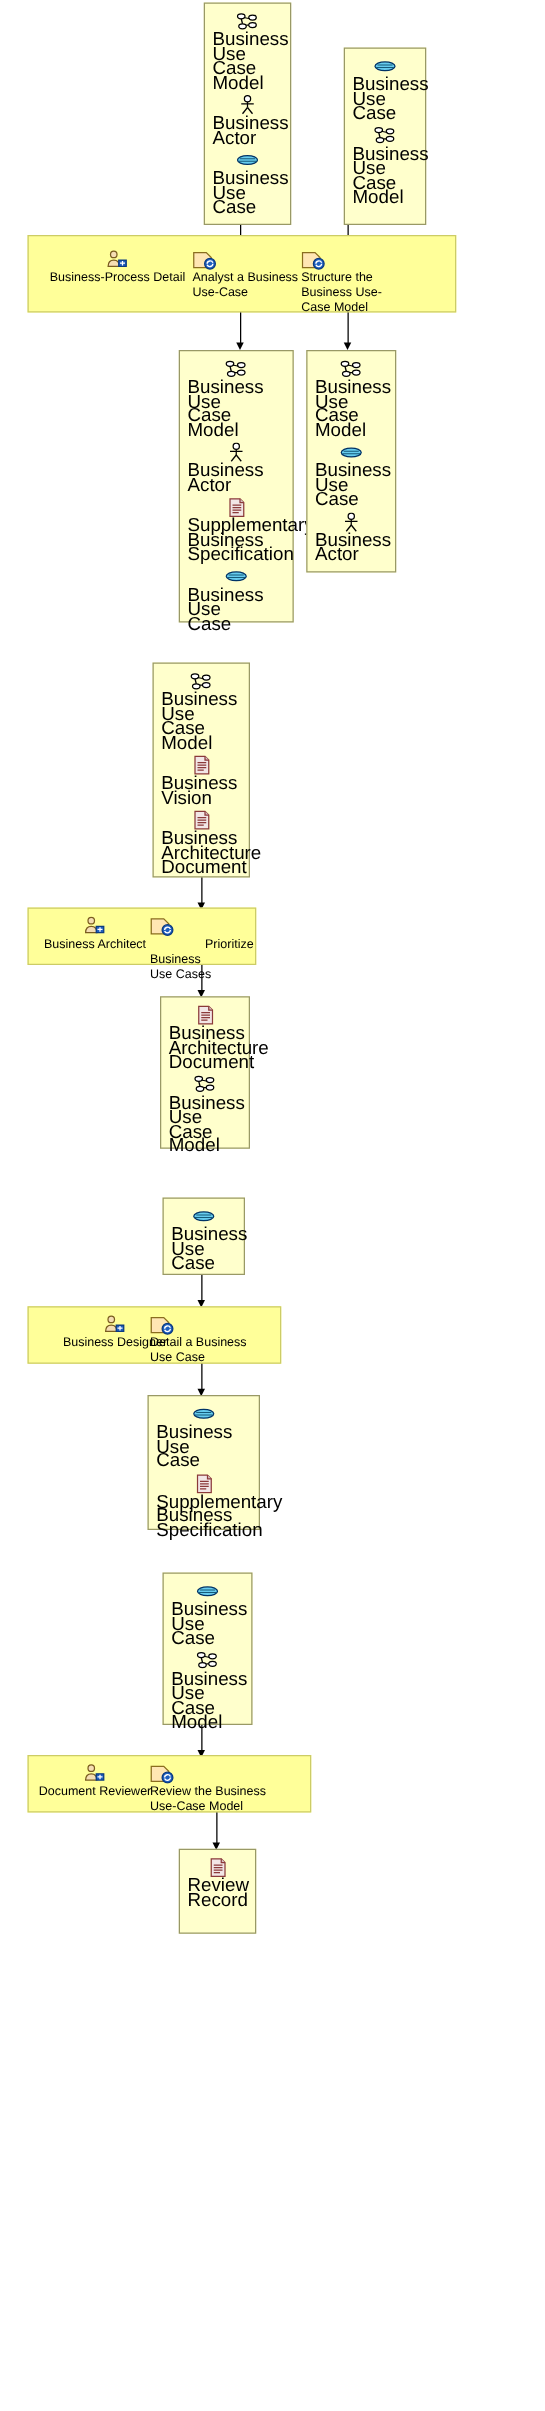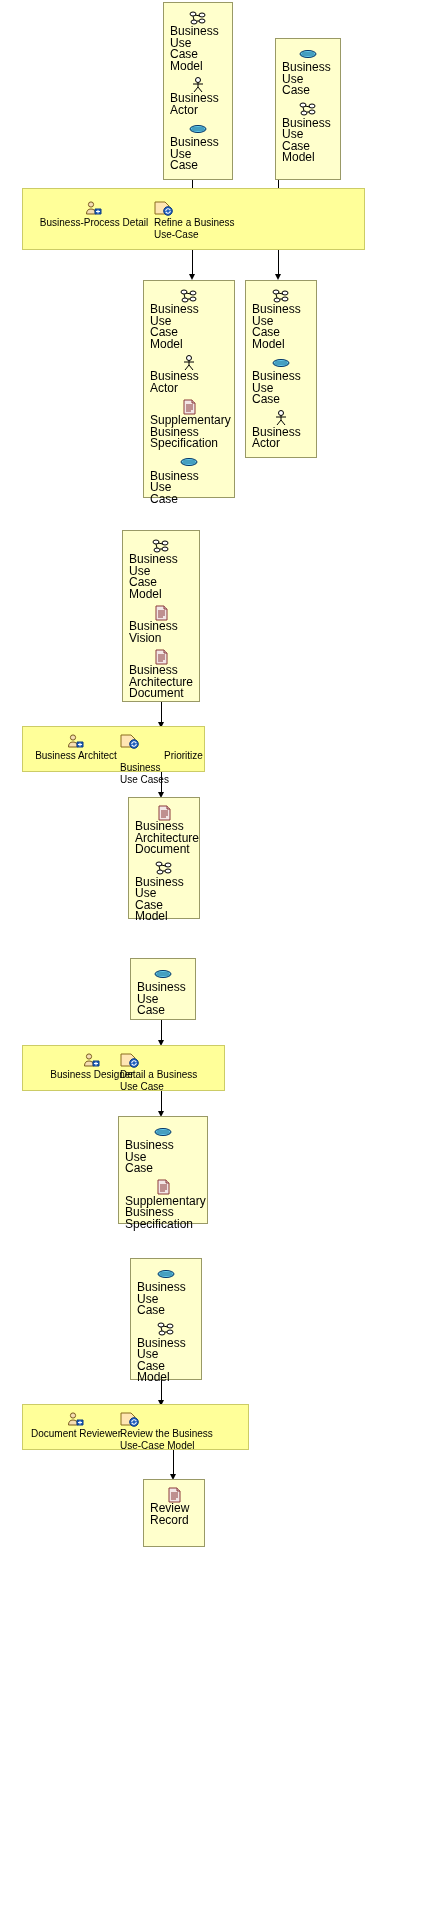--- a/index.html
+++ b/index.html
@@ -23,21 +23,21 @@
     box-sizing:border-box;
     padding:6px 6px 8px 6px;
     text-align:center;
   }
   .panel .art{
     margin:0 0 4px 0;
     line-height:11px;
   }
   .panel .art:last-child{margin-bottom:0;}
   .panel .art .lbl{
-    font-size:12px;
+    font-size:15px;
     line-height:11.5px;
     text-align:left;
     display:block;
     color:#000;
     white-space:pre-line;
   }
   .panel .art .ico{
     display:block;
     text-align:center;
     height:16px;
@@ -186,22 +186,34 @@
       <span>Business-Process Detail</span>
     </div>
     <div class="task" style="left:131px;top:11px;width:88px;">
       <span class="ico">
         <svg class="icn" width="20" height="16" viewBox="0 0 20 16">
             <path d="M1 2 l10 0 l4 4 l0 8 l-14 0 z" fill="#ffe6b3" stroke="#8a6d1f"></path>
             <circle cx="14" cy="11" r="4.3" fill="#1f5fbf" stroke="#0b3a80"></circle>
             <path d="M11.7 11 a2.4 2.4 0 0 1 4.6 -0.8 M16.3 11 a2.4 2.4 0 0 1 -4.6 0.8" stroke="#fff" stroke-width="1.1" fill="none"></path>
           </svg>
       </span>
-      <span class="lbl" style="white-space:pre-line;">Refine a Business
+      <span class="lbl" style="white-space:pre-line;">Analyst a Business
 Use-Case</span>
+    </div>
+    <div class="task" style="left:218px;top:11px;width:96px;">
+      <span class="ico">
+        <svg class="icn" width="20" height="16" viewBox="0 0 20 16">
+            <path d="M1 2 l10 0 l4 4 l0 8 l-14 0 z" fill="#ffe6b3" stroke="#8a6d1f"></path>
+            <circle cx="14" cy="11" r="4.3" fill="#1f5fbf" stroke="#0b3a80"></circle>
+            <path d="M11.7 11 a2.4 2.4 0 0 1 4.6 -0.8 M16.3 11 a2.4 2.4 0 0 1 -4.6 0.8" stroke="#fff" stroke-width="1.1" fill="none"></path>
+          </svg>
+      </span>
+      <span class="lbl" style="white-space:pre-line;">Structure the
+Business Use-
+Case Model</span>
     </div>
   </div>
 
   <div class="arrow" style="left:192px;top:250px;height:26px;"></div>
   <div class="arrowhead" style="left:189px;top:274px;"></div>
   <div class="arrow" style="left:278px;top:250px;height:26px;"></div>
   <div class="arrowhead" style="left:275px;top:274px;"></div>
 
   <div class="panel" style="left:143px;top:280px;width:92px;height:218px;">
     <div class="art">

